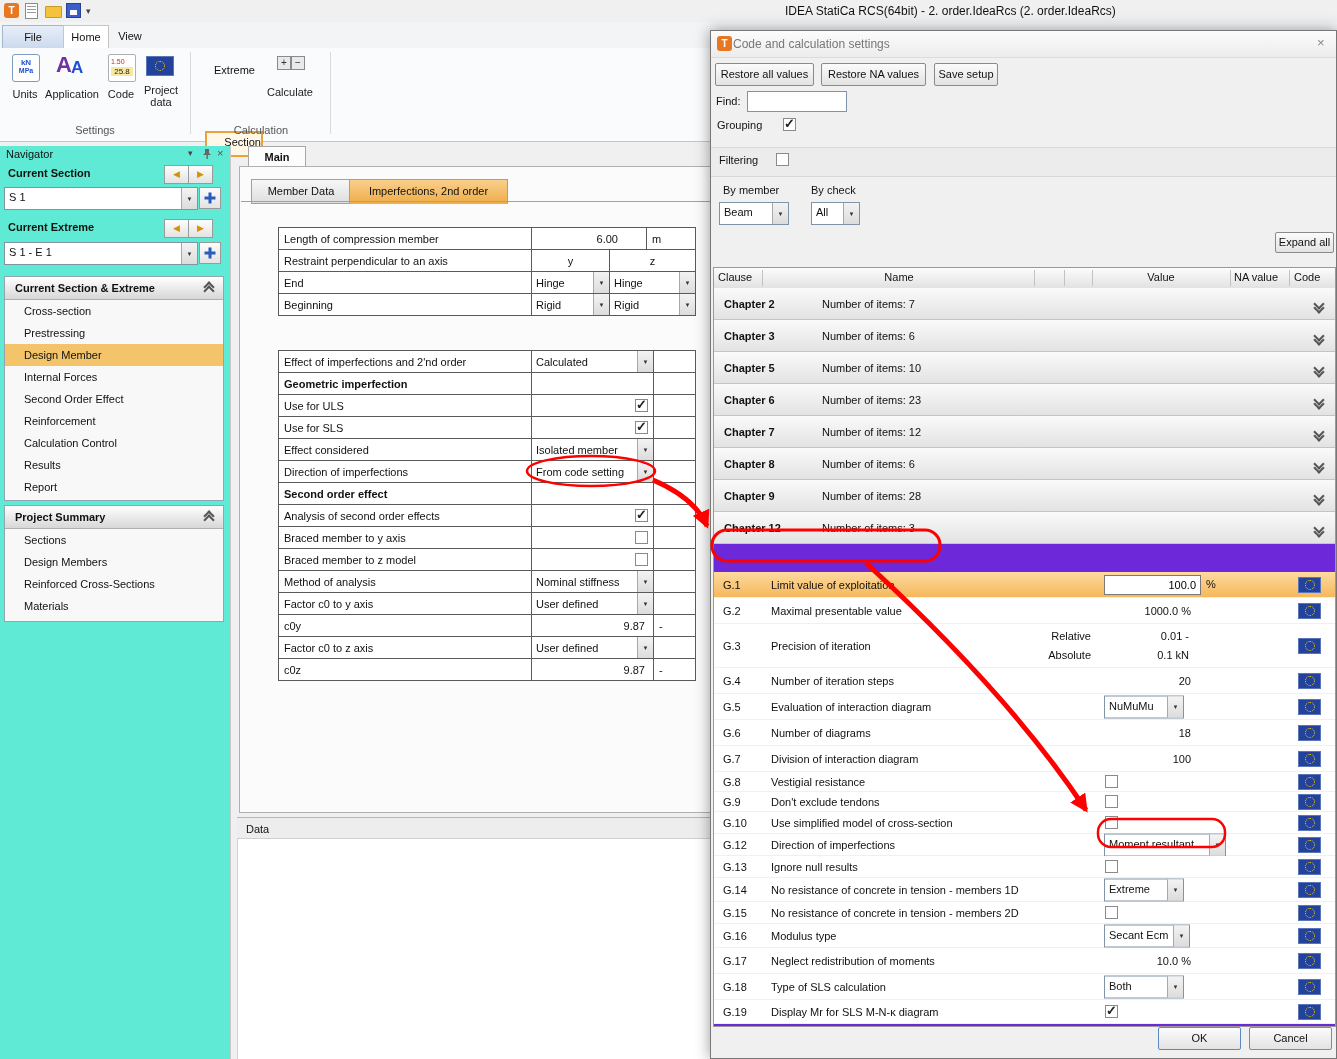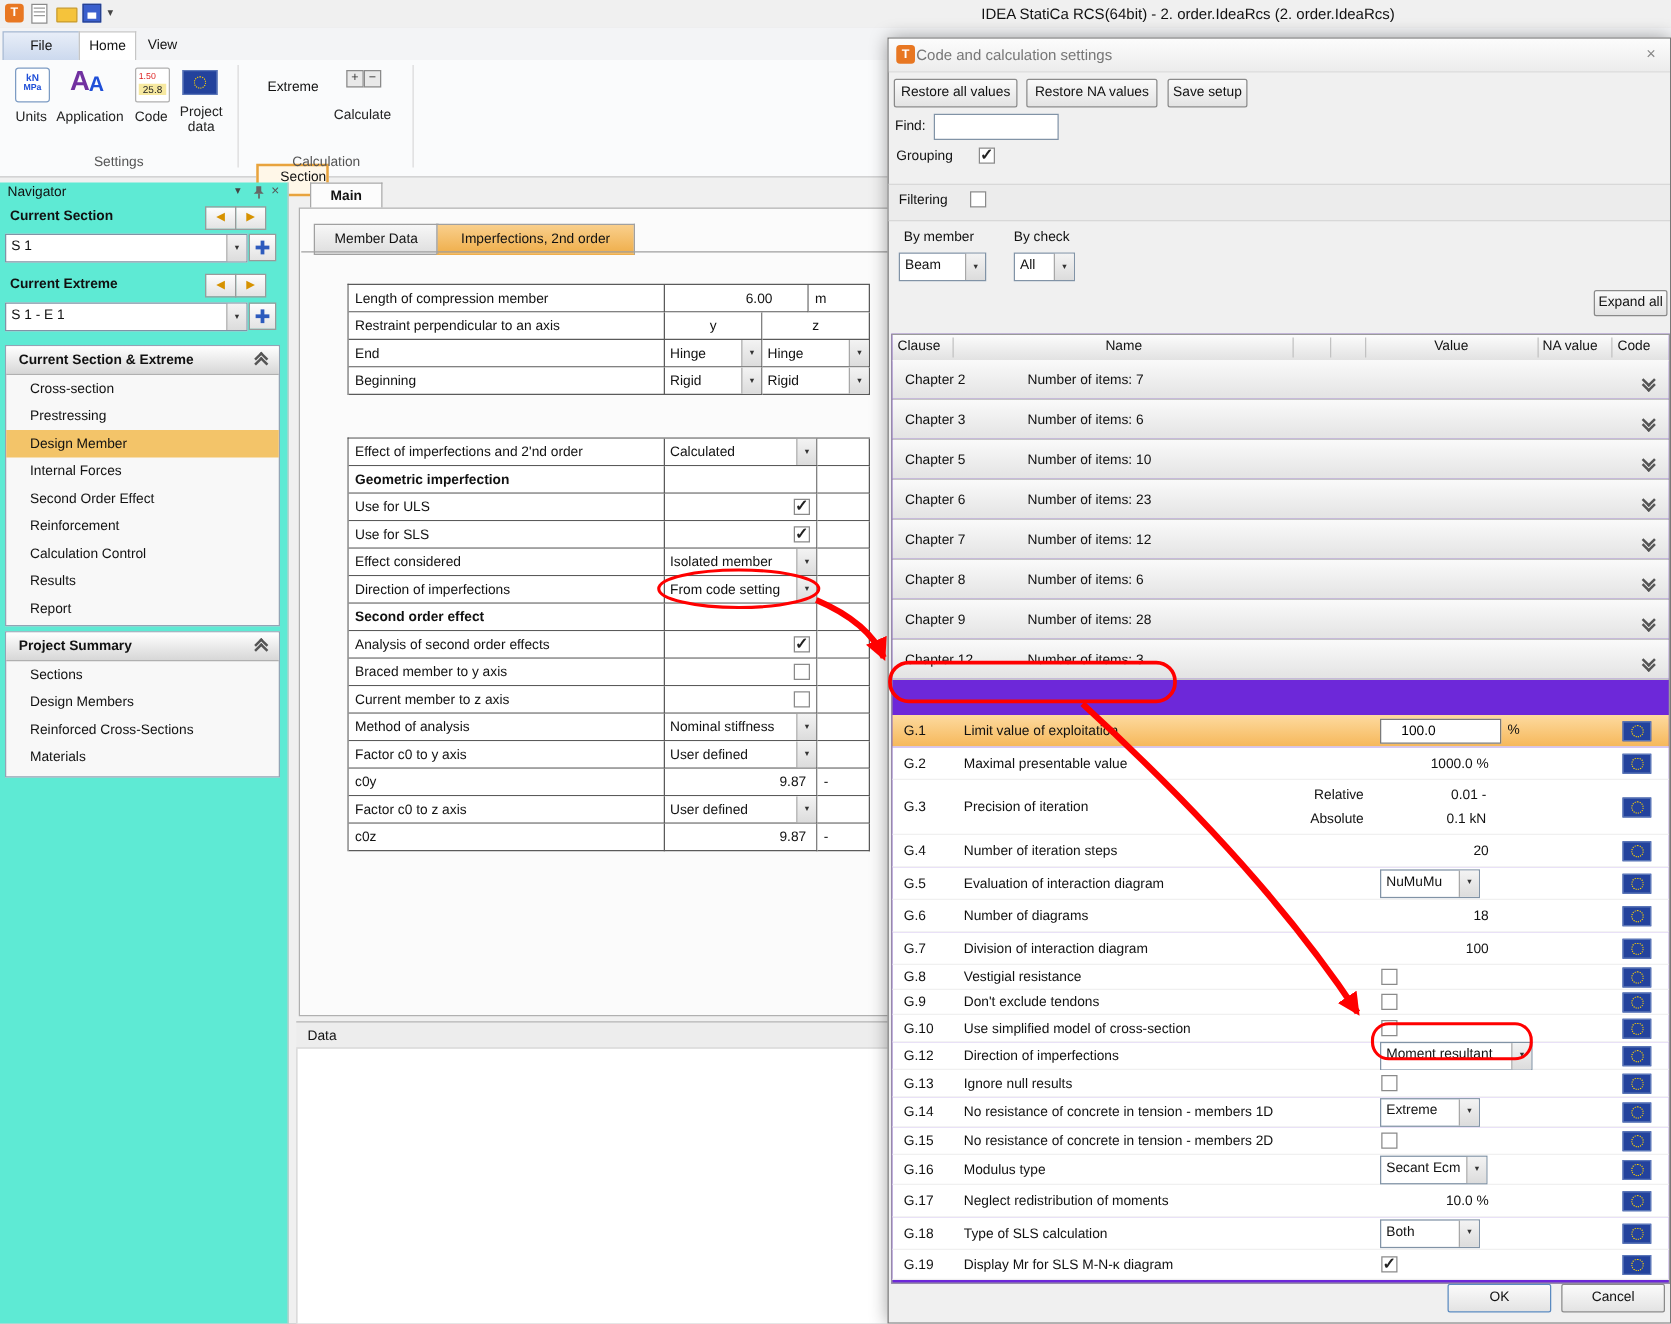--- a/index.html
+++ b/index.html
@@ -84,29 +84,29 @@
 #dialog{position:absolute;left:710px;top:30px;width:627px;height:1029px;background:#f0f0f0;border:1px solid #777;box-shadow:0 0 14px rgba(0,0,0,.4);box-sizing:border-box}
 #dlgtitle{position:absolute;left:0;top:0;width:625px;height:26px;background:linear-gradient(#fcfcfc,#ececec);border-bottom:1px solid #dcdcdc}
 #dlgtitle .t{position:absolute;left:22px;top:6px;color:#777;font-size:12px}
 .wbtn{position:absolute;height:23px;background:linear-gradient(#fbfbfb,#e3e3e3);border:1px solid #8a8a8a;border-radius:2px;text-align:center;line-height:21px;box-sizing:border-box}
 .finput{position:absolute;height:21px;border:1px solid #8193a6;background:#fff;font:inherit;padding:0 3px;box-sizing:border-box}
 #filterband{position:absolute;left:0;top:116px;width:625px;height:28px;background:#ececec;border-top:1px solid #d8d8d8;border-bottom:1px solid #d8d8d8}
 #gridbox{position:absolute;left:2px;top:236px;width:623px;height:760px;border:1px solid #9a9a9a;background:#6d28d9;box-sizing:border-box}
 #gridhdr{position:absolute;left:0;top:0;width:621px;height:20px;background:linear-gradient(#fcfcfc,#e2e2e2);border-bottom:1px solid #b5b5b5}
 .hsep{position:absolute;top:2px;width:1px;height:16px;background:#c2c2c2}
 .chrow{position:absolute;left:0;width:621px;height:32px;background:linear-gradient(#fafafa,#e3e3e3);border-bottom:1px solid #c5c5c5;box-sizing:border-box}
-.chn{position:absolute;left:10px;top:50%;transform:translateY(-50%);font-weight:normal}
+.chn{position:absolute;left:10px;top:50%;transform:translateY(-50%);font-weight:bold}
 .chc{position:absolute;left:108px;top:50%;transform:translateY(-50%)}
 .grow{position:absolute;left:0;width:621px;background:#fff;border-bottom:1px solid #f0f0f0;box-sizing:border-box}
 .grow.sel{background:linear-gradient(#fdda9f,#f6b85b)}
 .gc{position:absolute;left:9px;top:50%;transform:translateY(-50%)}
 .gn{position:absolute;left:57px;top:50%;transform:translateY(-50%);white-space:nowrap}
 .gv{position:absolute;right:144px;top:50%;transform:translateY(-50%);white-space:nowrap}
 .gcombo{top:50%;transform:translateY(-50%);height:21px}
-.ginput{position:absolute;top:50%;transform:translateY(-50%);height:20px;border:1px solid #7a7a7a;background:#fff;padding:0 16px;font:inherit;box-sizing:border-box}
+.ginput{position:absolute;top:50%;transform:translateY(-50%);height:20px;border:1px solid #7a7a7a;background:#fff;text-align:right;padding:0 4px;font:inherit;box-sizing:border-box}
 .flag{position:absolute;left:584px;top:50%;transform:translateY(-50%);width:21px;height:14px}
 #annotations{position:absolute;left:0;top:0;pointer-events:none}
 </style>
 </head>
 <body>
 
 <div id="screen">
 
   <div id="titlebar">
     <div class="tico ideasq" style="left:4px">T</div>
@@ -351,21 +351,21 @@
           <div class="tc" style="width:253px">
               <span>Braced member to y axis</span>
             </div>
           <div class="tc" style="width:122px">
               <span class="cb" style="left:103px;top:4px"></span>
             </div>
           <div class="tc" style="width:42px"></div>
         </div>
         <div class="trow">
           <div class="tc" style="width:253px">
-              <span>Current member to z axis</span>
+              <span>Braced member to z model</span>
             </div>
           <div class="tc" style="width:122px">
               <span class="cb" style="left:103px;top:4px"></span>
             </div>
           <div class="tc" style="width:42px"></div>
         </div>
         <div class="trow">
           <div class="tc" style="width:253px">
               <span>Method of analysis</span>
             </div>

